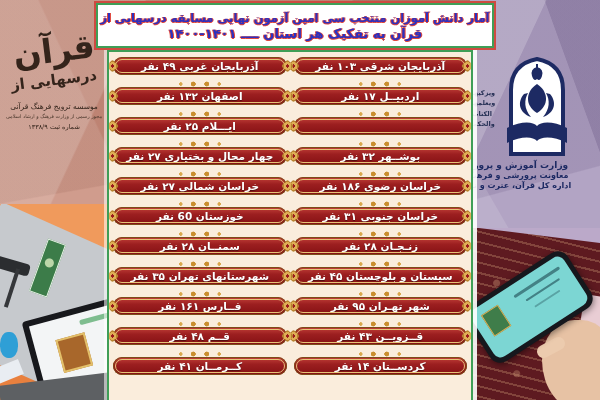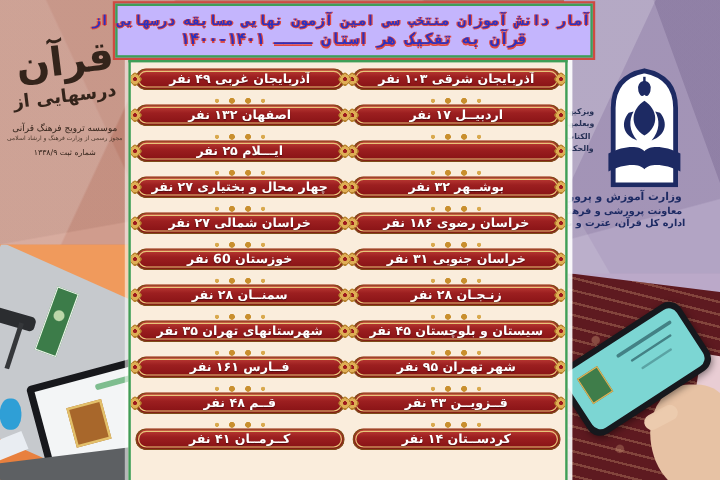--- a/index.html
+++ b/index.html
@@ -16,22 +16,22 @@
       linear-gradient(20deg,  rgba(255,236,220,.18) 0 12%, transparent 12.3%);}
   .bg-right{position:absolute;right:0;top:0;width:130px;height:400px;background-color:#b2a4c4;
     background-image:
       linear-gradient(115deg, rgba(255,255,255,.20) 0 24%, transparent 24.3%),
       linear-gradient(250deg, rgba(70,50,100,.20) 0 20%, transparent 20.3%),
       linear-gradient(60deg,  rgba(255,255,255,.12) 0 38%, transparent 38.3%),
       linear-gradient(165deg, rgba(70,50,100,.14) 0 46%, transparent 46.3%);}
 
   
   .title-box{position:absolute;left:96px;top:3px;width:398px;height:45px;z-index:6;
-    background:#c4b5fd;border:2px solid #3f9e57;box-shadow:0 0 0 2px #cf4a41;box-sizing:border-box;
-    display:flex;flex-direction:column;justify-content:center;text-align:center;direction:rtl;font-family:Liberation Mono, monospace;}
+    background:#ffffff;border:2px solid #3f9e57;box-shadow:0 0 0 2px #cf4a41;box-sizing:border-box;
+    display:flex;flex-direction:column;justify-content:center;text-align:center;direction:rtl;}
   .t1{font-size:11.5px;font-weight:bold;color:#2b31c0;white-space:nowrap;
     text-shadow:1px 0 0 #e0483e,-1px 0 0 #e0483e,0 1px 0 #e0483e;}
   .t2{font-size:13px;font-weight:bold;color:#2b31c0;margin-top:1px;
     text-shadow:1px 0 0 #e0483e,-1px 0 0 #e0483e,0 1px 0 #e0483e;text-align:center;}
 
   
   .panel{position:absolute;left:107px;top:50px;width:366px;height:350px;z-index:3;
     background:#faeddc;border:2px solid #3f9e57;border-bottom:none;box-sizing:border-box;
     box-shadow:4px 0 0 rgba(255,255,255,.9),-3px 0 0 rgba(255,255,255,.55);overflow:hidden;}
   .cols{display:flex;direction:rtl;gap:7px;padding:5px 4px 0;}

